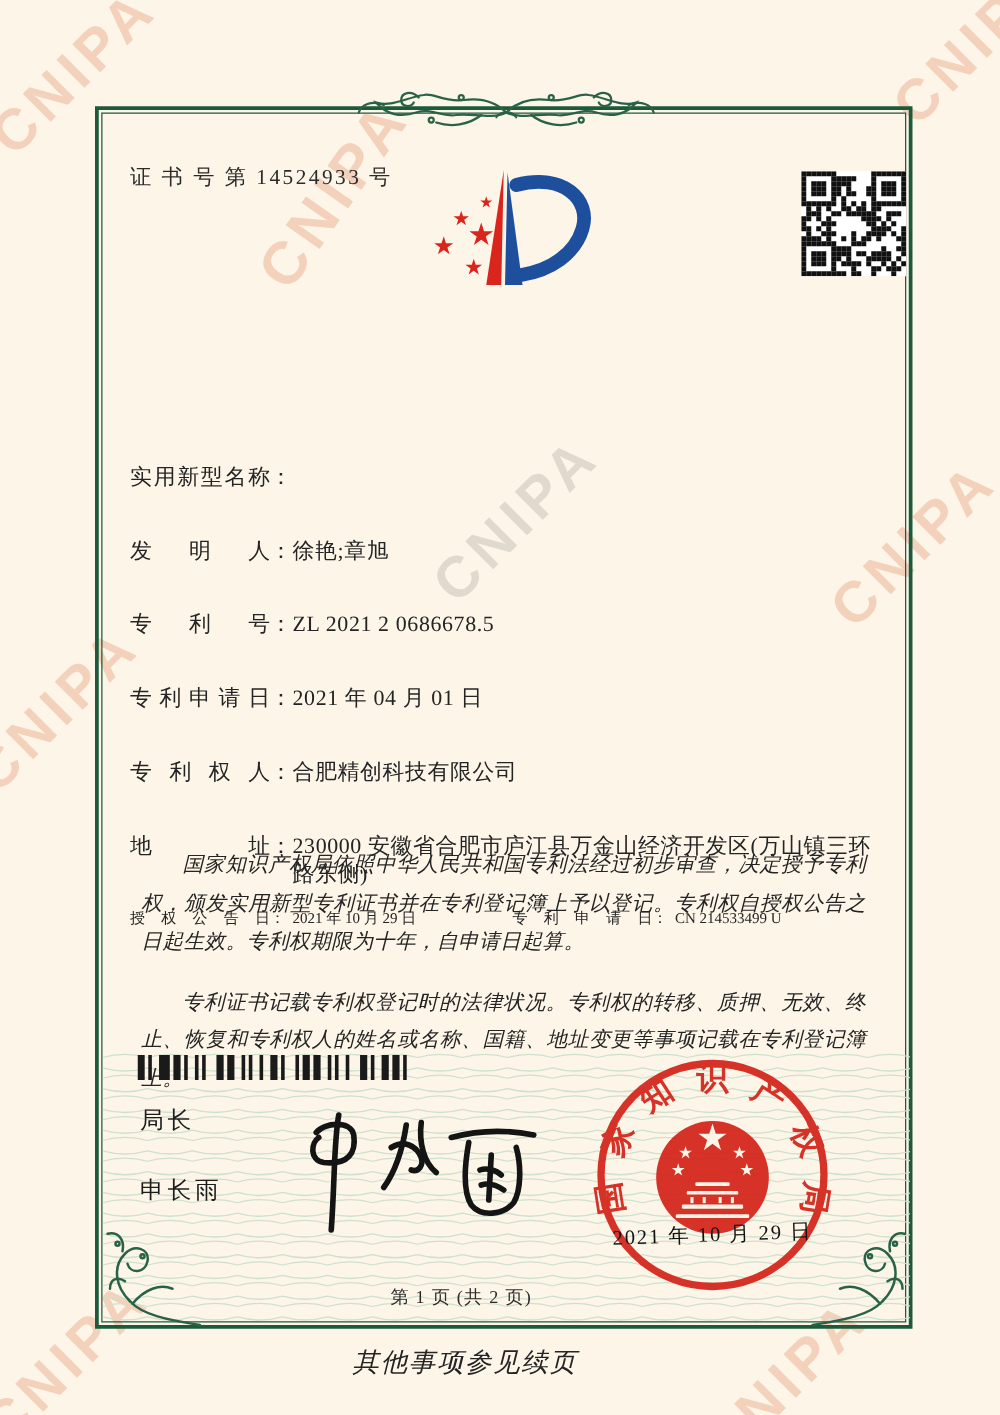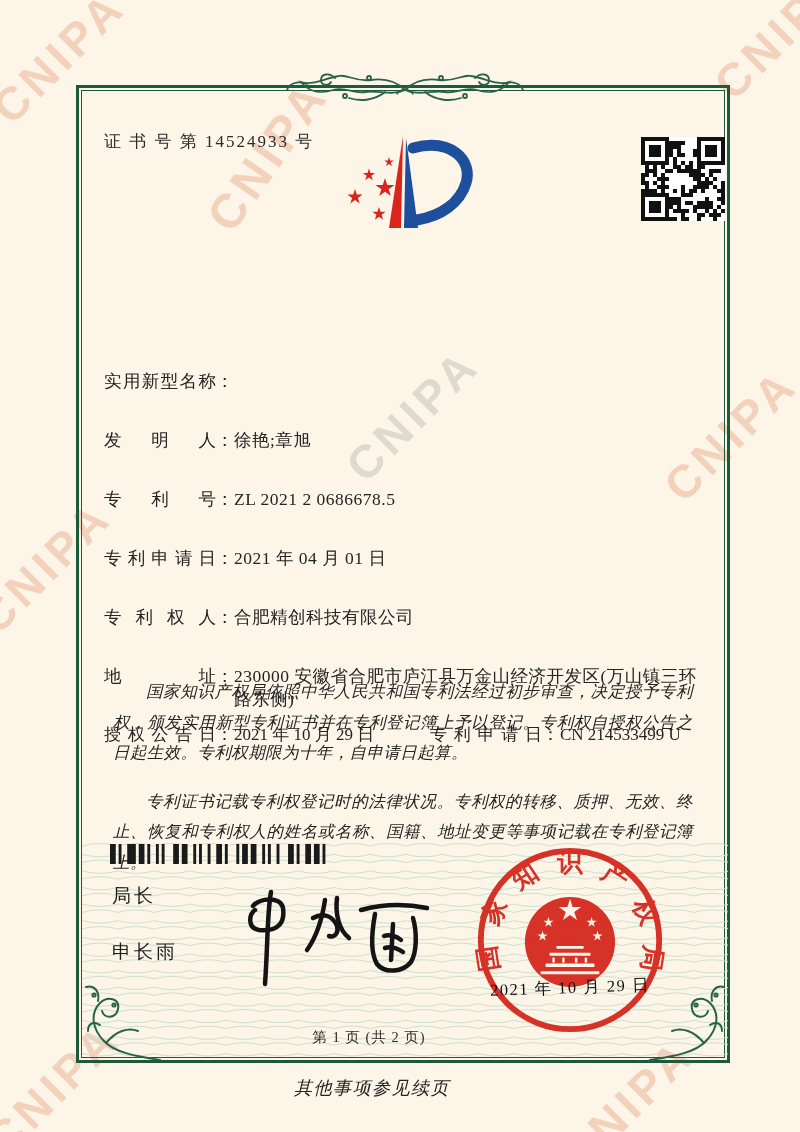--- a/index.html
+++ b/index.html
@@ -49,21 +49,21 @@
     text-align:center; font-size:40px; font-weight:bold; color:#151515;
     letter-spacing:5px;
   }
   
   .fields{position:absolute; left:104px; top:334px; width:600px; z-index:4;}
   .frow{display:flex; font-size:17.5px; line-height:23px; margin-bottom:24px; color:#242424;margin-top:36px;}
   .frow.addr{margin-bottom:12px;}
   .flabel{flex:0 0 112px; text-align:justify; text-align-last:justify;}
   .fcolon{flex:0 0 18px;}
   .fvalue{flex:1; letter-spacing:0.5px;}
-  .grant{display:flex; font-size:17px; line-height:23px; color:#242424;gap:20px;}
+  .grant{display:flex; font-size:12px; line-height:23px; color:#242424;}
   .gpair1{flex:0 0 306px; display:flex;}
   .gpair2{display:flex; flex:1;}
   
   .paras{position:absolute; left:95px; top:659px; width:616px; z-index:4;}
   .paras p{
     margin:18px; font-size:16.5px; line-height:30.5px; text-align:justify;
     text-indent:2em; font-style:italic; color:#242424; letter-spacing:0.4px;
   }
   
   .waves{position:absolute; left:82px; top:840px; z-index:2;}
@@ -84,21 +84,21 @@
     position:absolute; left:482px; top:977px; width:176px; z-index:6;
     text-align:center; font-size:16.5px; letter-spacing:1.5px; color:#111;
     transform:rotate(-2deg);
   }
   .page-info{
     position:absolute; left:264px; top:1028px; width:210px; z-index:4;
     text-align:center; font-size:14.5px; color:#2b2b2b; letter-spacing:1px;
   }
   .cont-note{
     position:absolute; left:252px; top:1076px; width:240px; z-index:4;
-    text-align:center; font-size:18px; font-style:italic; color:#242424;
+    text-align:center; font-size:21px; font-style:italic; color:#242424;
     letter-spacing:1.5px;
   }
 </style>
 </head>
 <body>
 
 <div class="page">
 
   <span class="wm wm1">CNIPA</span>
   <span class="wm wm2">CNIPA</span>

